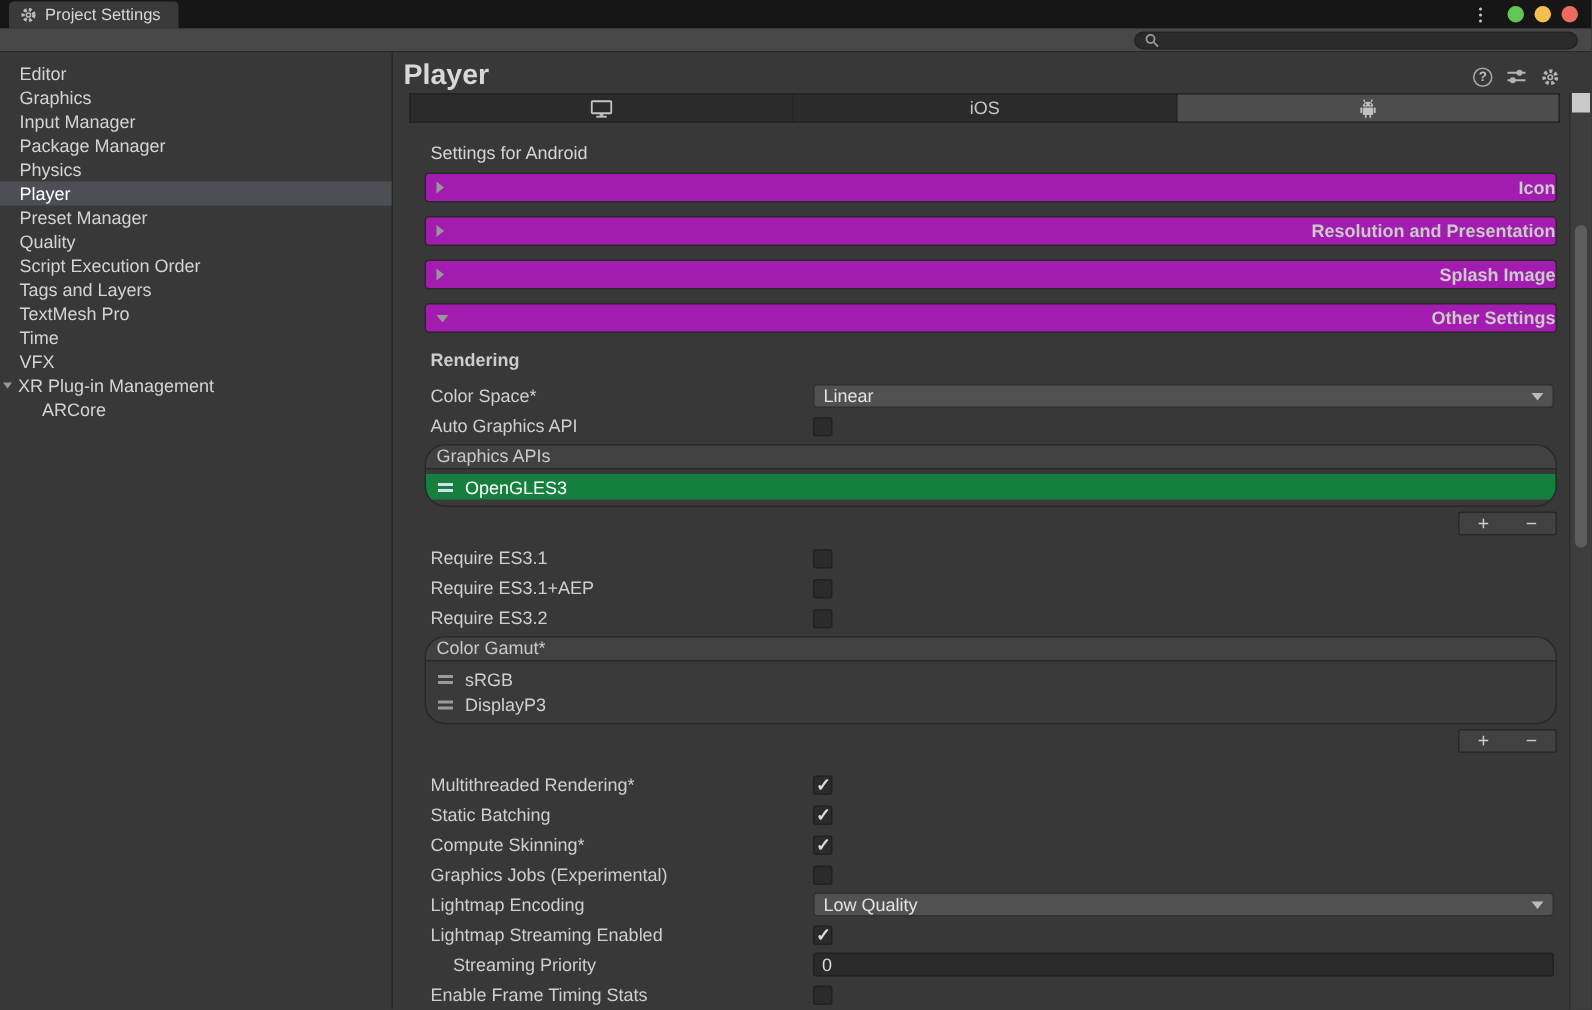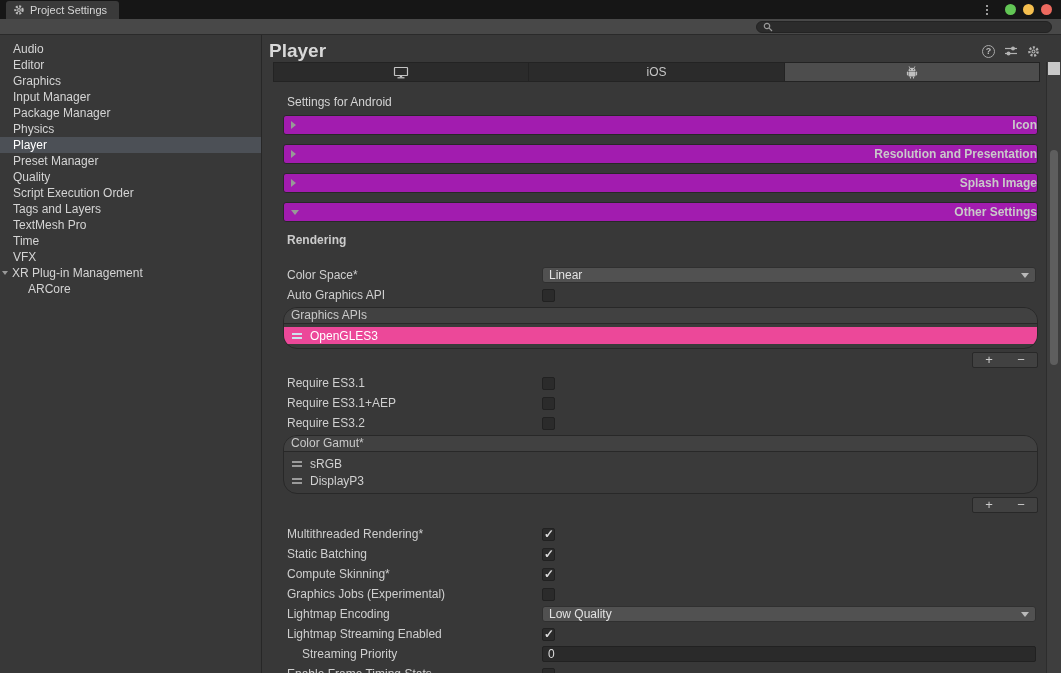--- a/index.html
+++ b/index.html
@@ -61,42 +61,42 @@
   .section-box {
     height:20px; margin:0 8px 9px 20px; background:#a21caf;
     border:1px solid #282828; border-radius:3px;
     display:flex; align-items:center; padding-left:7px; gap:7px;justify-content:space-between;
   }
   .sec-label { font-weight:bold; color:#c9c9c9; font-size:12px; }
   .tri-r { width:0; height:0; border-top:4px solid transparent; border-bottom:4px solid transparent; border-left:5px solid #989898; }
   .tri-d { width:0; height:0; border-left:4px solid transparent; border-right:4px solid transparent; border-top:5px solid #989898; }
   .tri-d.small { border-left-width:3px; border-right-width:3px; border-top-width:4px; }
   
-  .subheader { font-weight:bold; color:#cccccc; margin:2px 10px 16px 24px; height:18px; line-height:18px; }
+  .subheader { font-weight:bold; color:#cccccc; margin:2px 10px 5px 24px; height:18px; line-height:18px; }
   .row { display:flex; align-items:center; height:20px; margin:0 10px 0 24px; }
   .row .lbl { width:255px; flex:none; font-size:12px; color:#cfcfcf; white-space:nowrap; }
   .row .lbl.indent { padding-left:15px; }
   .dropdown {
     flex:1; height:16px; background:#515151; border:1px solid #303030; border-radius:3px;
     display:flex; align-items:center; padding:0 6px; font-size:12px; color:#e2e2e2;gap:40px;
   }
   .dropdown .val { flex:1; }
   .caret { width:0; height:0; border-left:4px solid transparent; border-right:4px solid transparent; border-top:5px solid #bababa; }
   .checkbox { width:13px; height:13px; background:#2b2b2b; border:1px solid #212121; border-radius:2px; position:relative; flex:none; }
   .checkbox.checked::after { content:"\2713"; position:absolute; left:1px; top:-2px; font-size:12px; color:#dadada; font-weight:bold; }
   .textfield {
     flex:1; height:16px; background:#2a2a2a; border:1px solid #212121; border-radius:2px;
     color:#dcdcdc; font-size:12px; padding:0 5px; font-family:inherit; outline:none;
   }
   
   .listbox { margin:2px 8px 0 20px; border:1px solid #282828; border-radius:14px; background:#3a3a3a; overflow:hidden; }
   .list-head { height:16px; line-height:15px; background:#414141; border-bottom:1px solid #282828; padding-left:7px; font-size:12px; color:#c9c9c9; }
   .list-body { padding:3px 0 4px 0; }
   .list-row { height:17px; display:flex; align-items:center; gap:8px; padding-left:8px; font-size:12px; color:#d0d0d0; }
-  .list-row.selected { background:#ec4899; color:#ffffff; }
+  .list-row.selected { background:#15803d; color:#ffffff; }
   .handle { width:10px; height:6px; border-top:2px solid #9b9b9b; border-bottom:2px solid #9b9b9b; flex:none; }
   .list-row.selected .handle { border-color:#cfe0ef; }
   .list-foot { display:flex; justify-content:flex-end; margin:3px 8px 5px 0; height:16px; }
   .lf-box { width:66px; height:16px; background:#414141; border:1px solid #282828; border-radius:2px; display:flex; }
   .lf-btn { flex:1; text-align:center; line-height:14px; color:#cdcdcd; font-size:13px; }
   .gap6 { height:6px; }
   
   .vscrollbar { position:absolute; right:0; top:62px; bottom:0; width:15px; background:#3e3e3e; border-left:1px solid #2d2d2d; }
   .vscroll-cap { position:absolute; left:1px; right:1px; top:0; height:13px; background:#c9c9c9; }
   .vthumb { position:absolute; left:3px; right:3px; top:88px; height:215px; background:#5e5e5e; border-radius:5px; }
@@ -133,21 +133,20 @@
       <svg width="10" height="10" viewBox="0 0 10 10">
         <circle cx="4" cy="4" r="2.7" fill="none" stroke="#9a9a9a" stroke-width="1.2"></circle>
         <line x1="6.2" y1="6.2" x2="9" y2="9" stroke="#9a9a9a" stroke-width="1.2"></line>
       </svg>
     </span>
     <input placeholder="" style="">
   </div>
 </div>
 
 <div class="sidebar">
-  <div class="side-item">Audio</div>
   <div class="side-item">Editor</div>
   <div class="side-item">Graphics</div>
   <div class="side-item">Input Manager</div>
   <div class="side-item">Package Manager</div>
   <div class="side-item">Physics</div>
   <div class="side-item selected">Player</div>
   <div class="side-item">Preset Manager</div>
   <div class="side-item">Quality</div>
   <div class="side-item">Script Execution Order</div>
   <div class="side-item">Tags and Layers</div>

